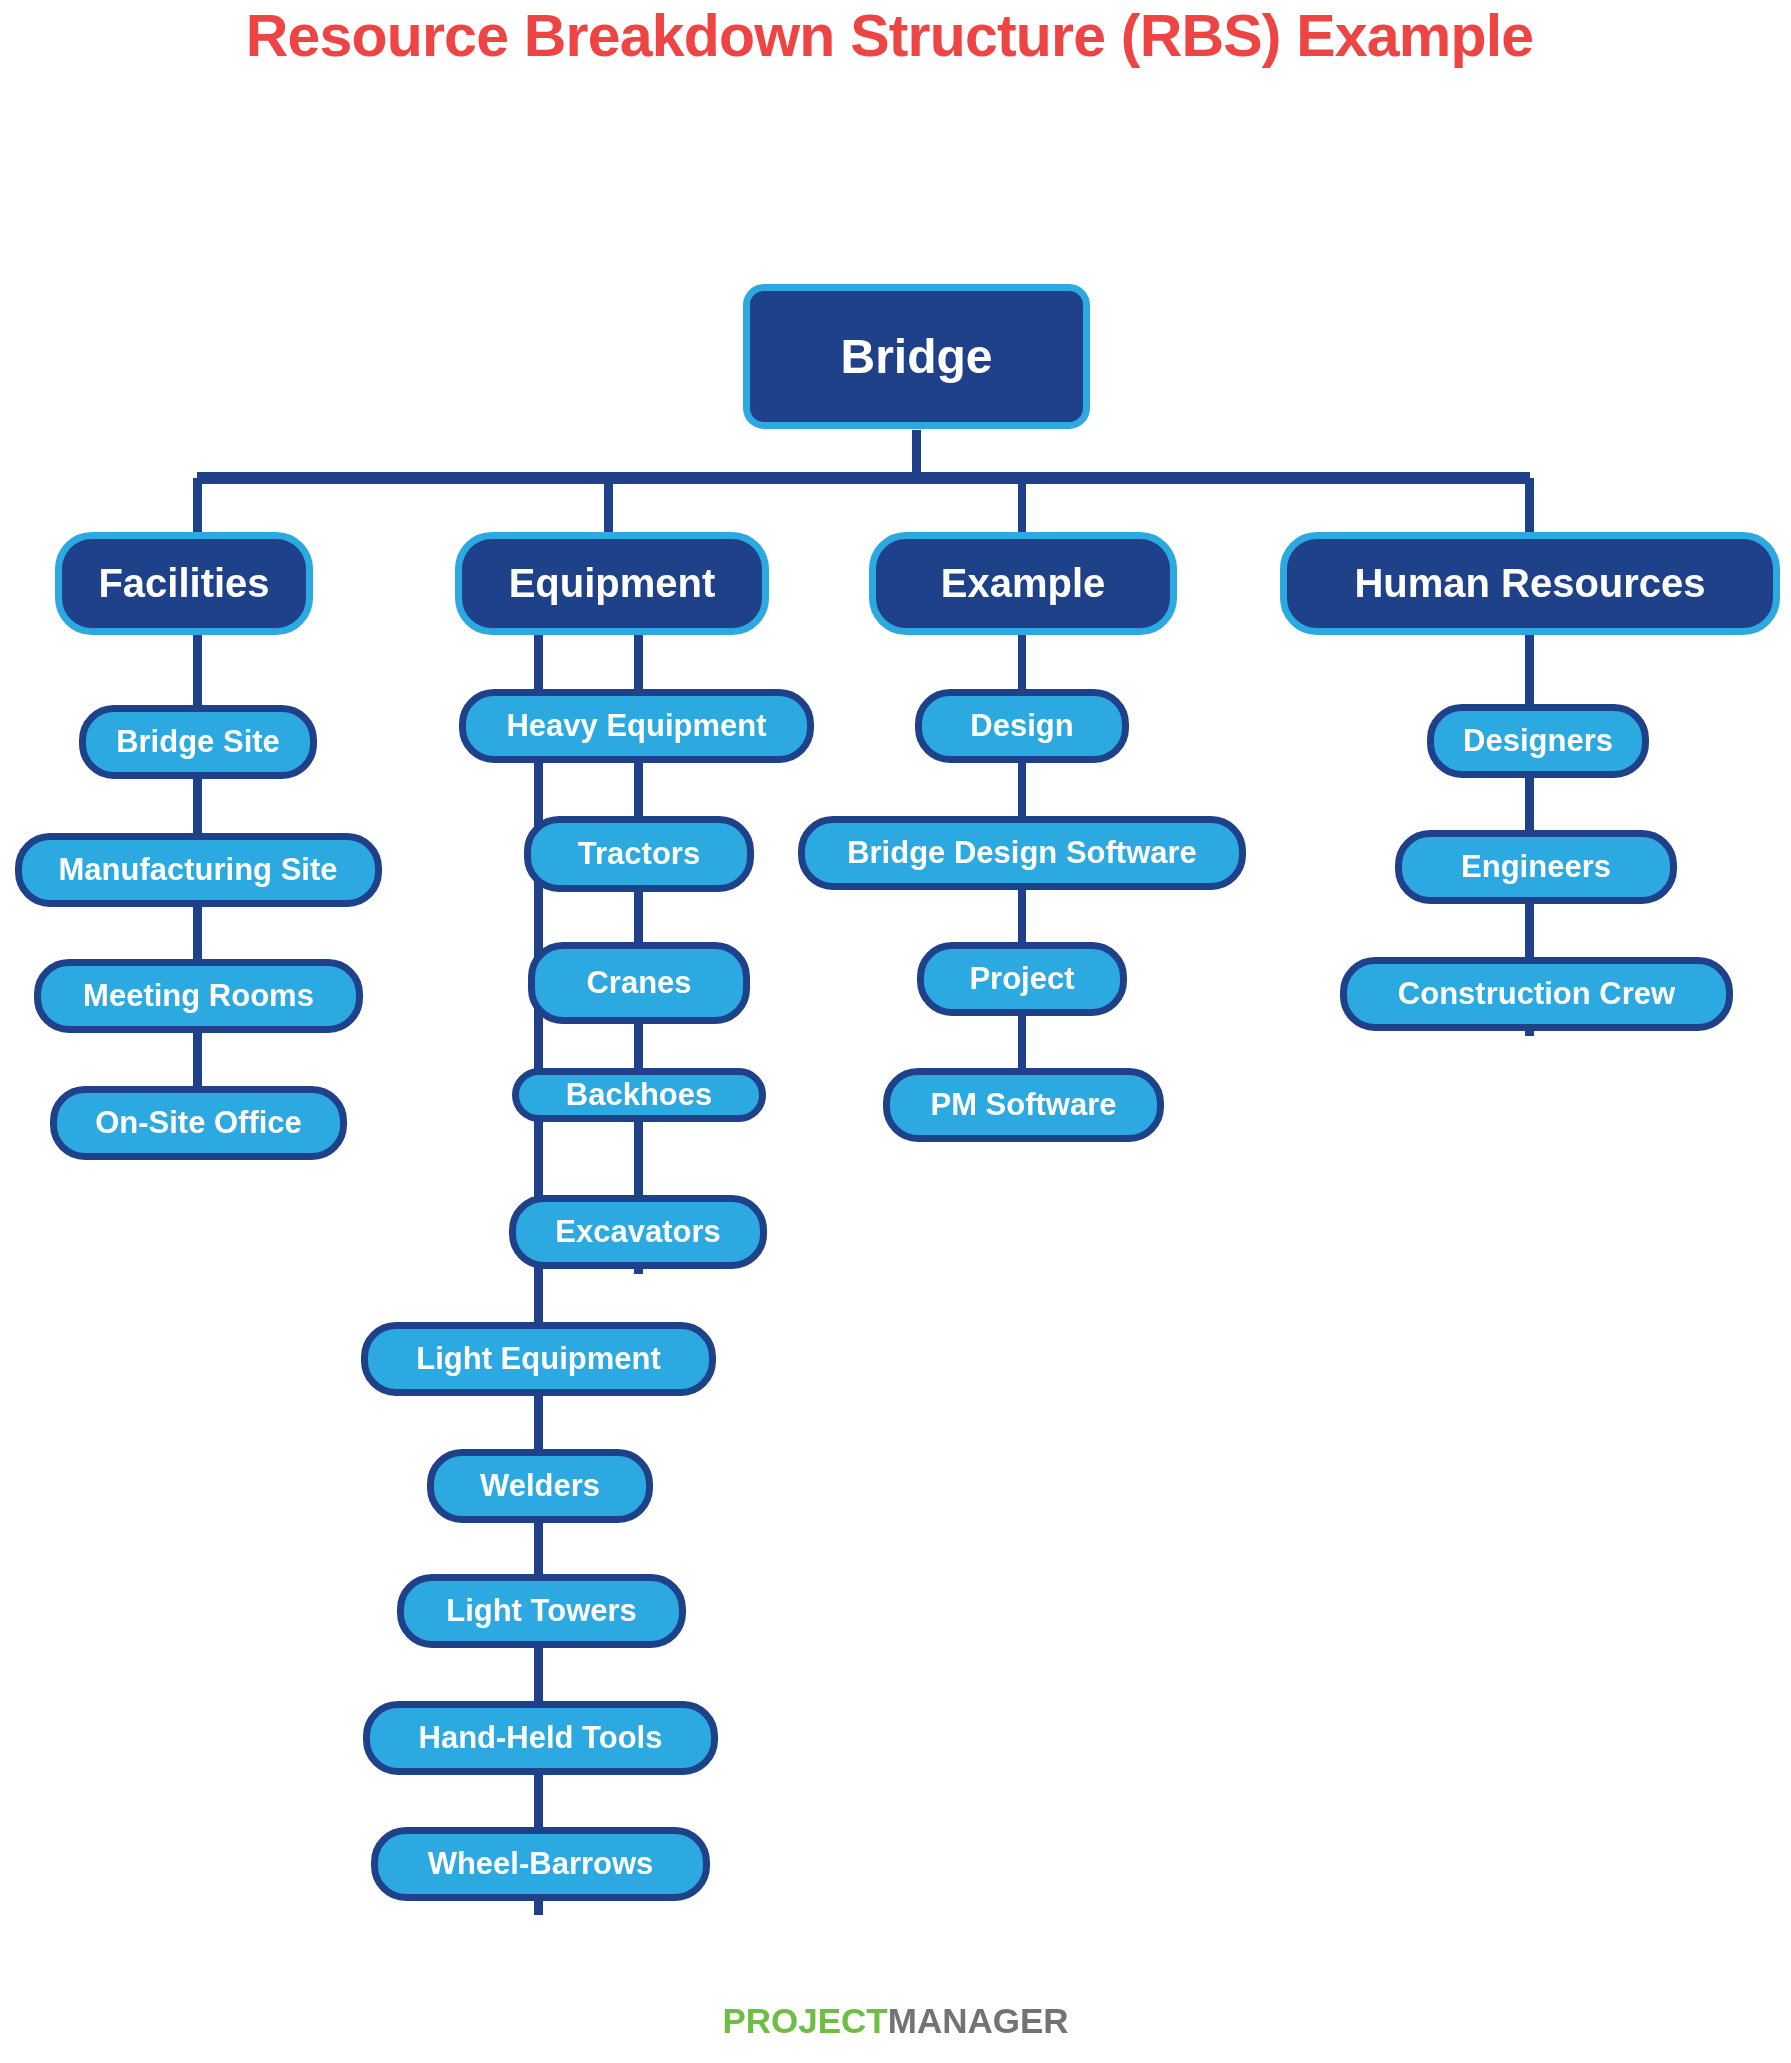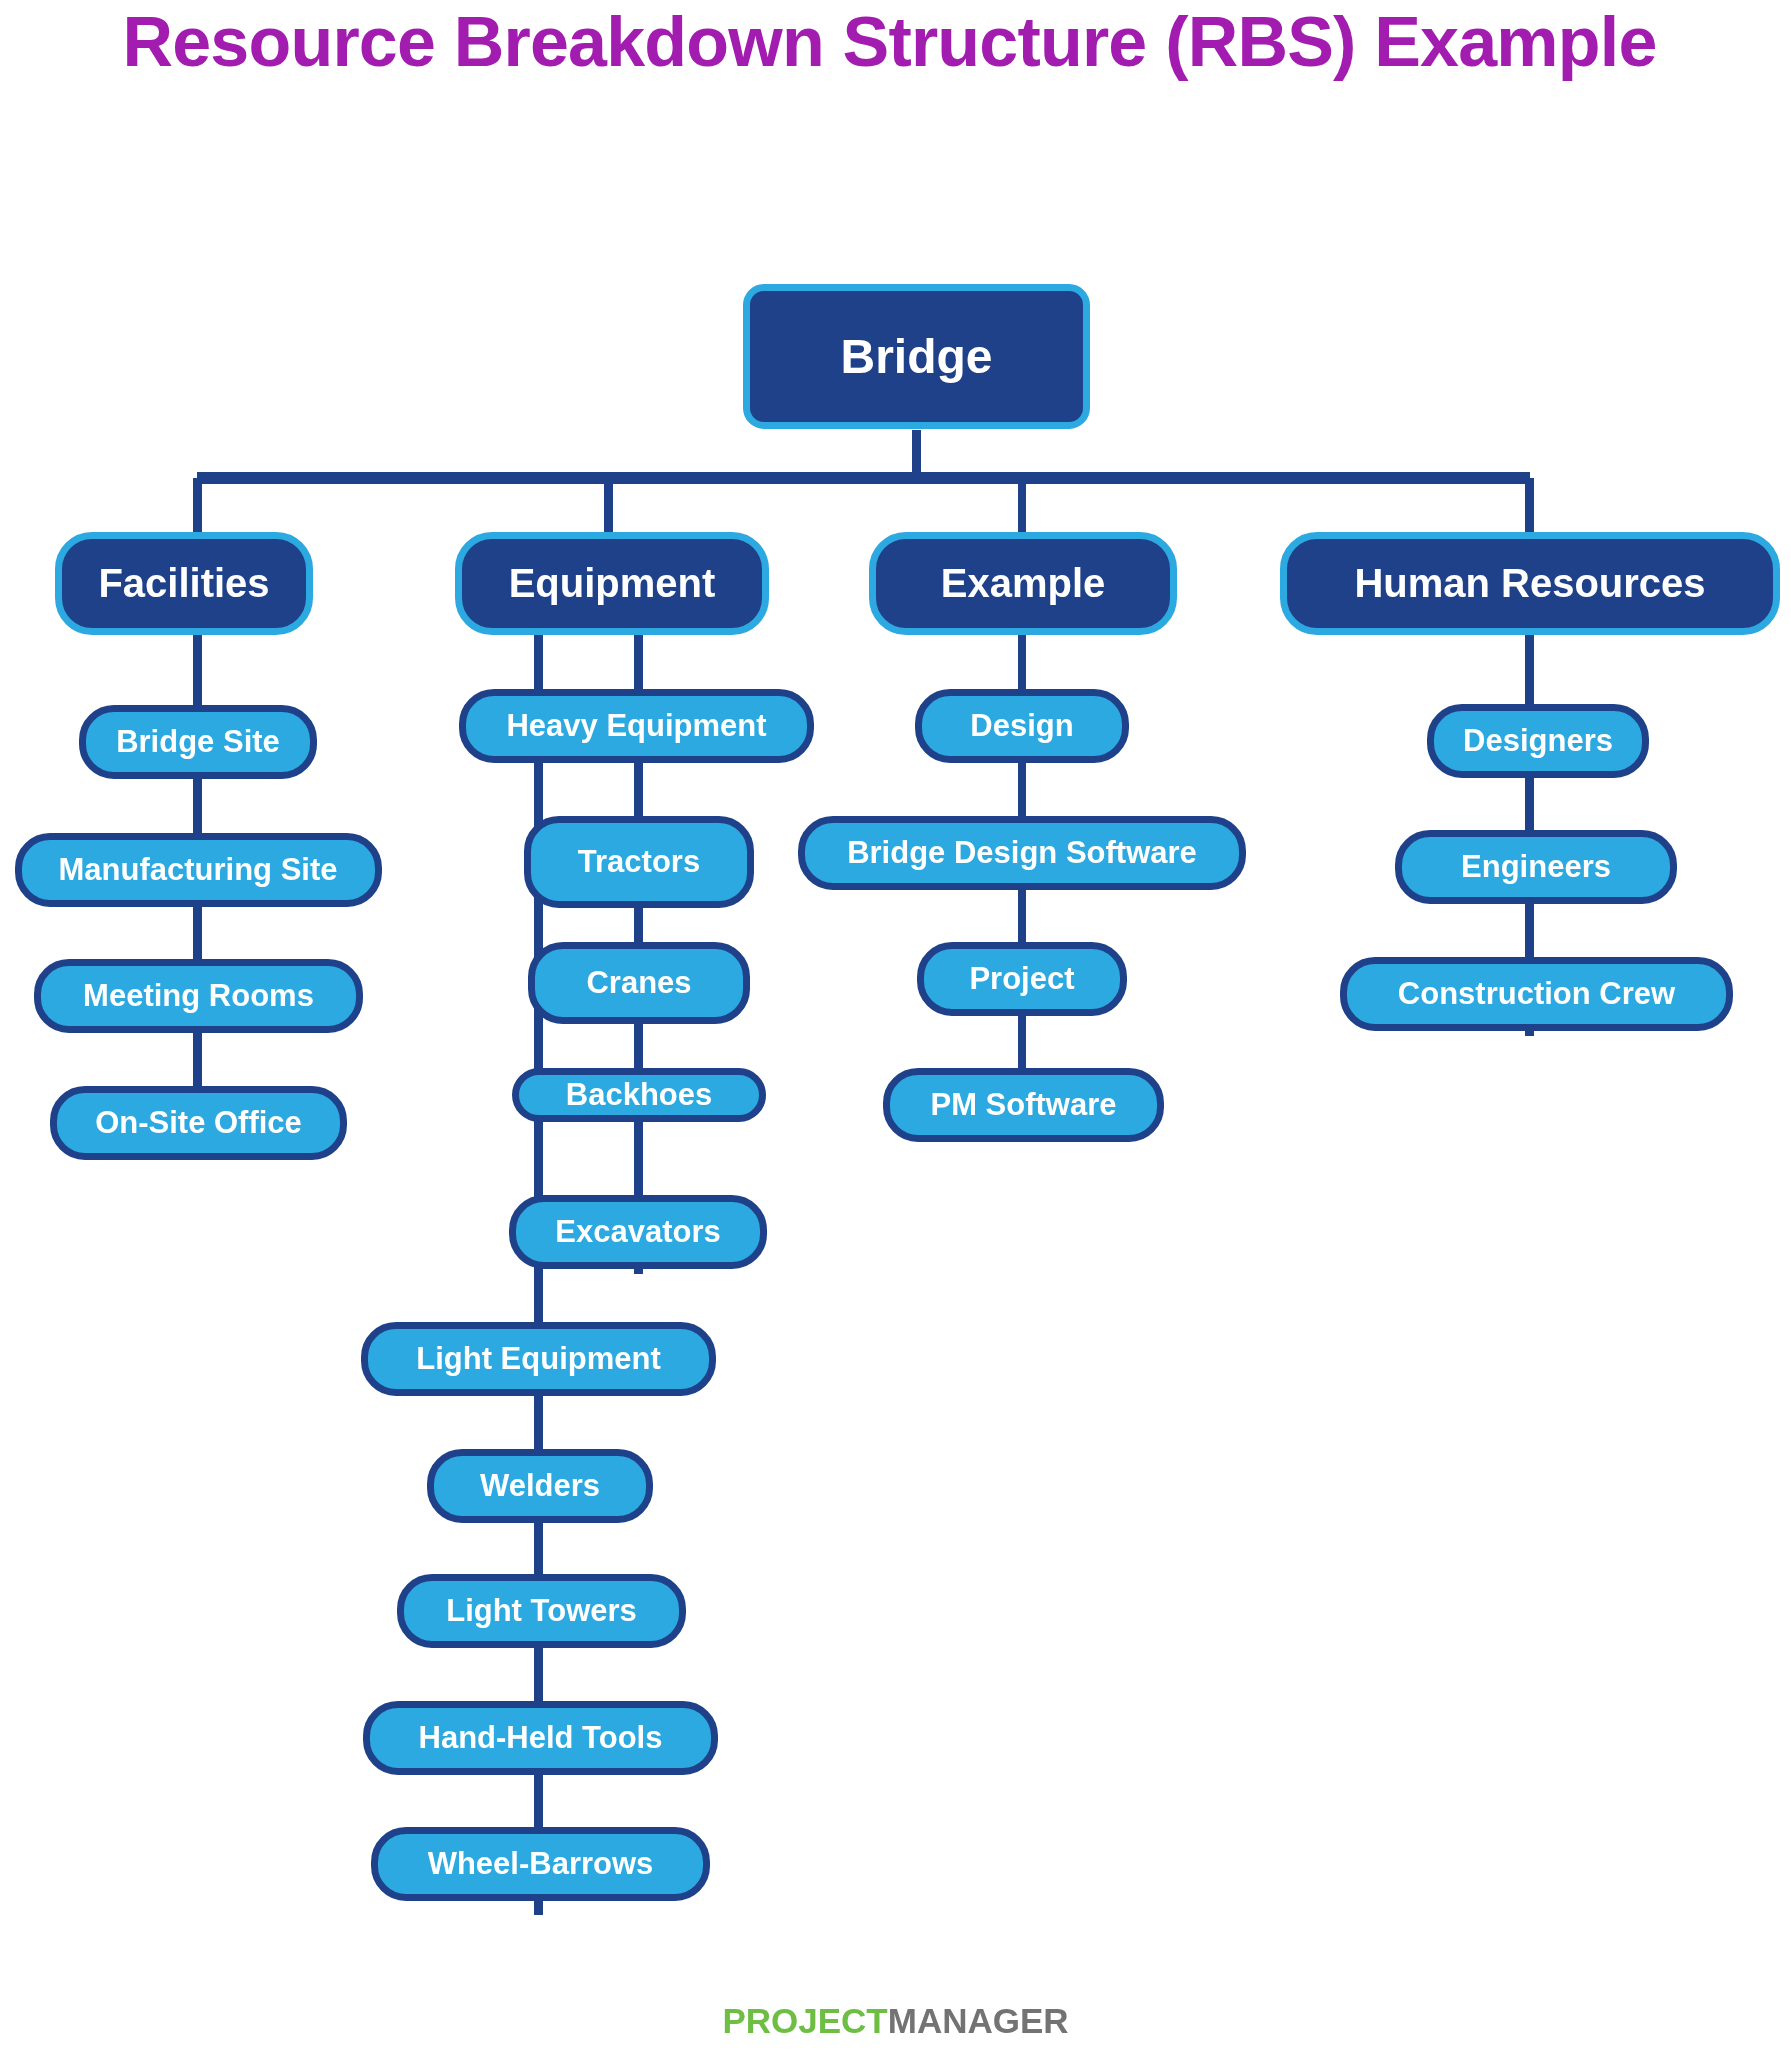--- a/index.html
+++ b/index.html
@@ -5,22 +5,22 @@
   html,body{margin:0;padding:0;background:#ffffff;}
   body{
     width:1791px;height:2064px;position:relative;overflow:hidden;
     font-family:"Liberation Sans","DejaVu Sans",sans-serif;
     -webkit-font-smoothing:antialiased;
   }
   
   #title{
     position:absolute;left:0;top:4.8px;width:1779px;
     text-align:center;
-    color:#a21caf;
-    font-size:70px;line-height:1.08;font-weight:bold;
+    color:#ef4444;
+    font-size:59px;line-height:1.08;font-weight:bold;
     letter-spacing:-0.8px;
     padding:0 97px;box-sizing:border-box;
   }
   
   #wires{position:absolute;left:0;top:0;width:1791px;height:2064px;}
   
   .node{
     position:absolute;
     display:flex;align-items:center;justify-content:center;
     box-sizing:border-box;
@@ -95,21 +95,21 @@
 <div class="node cat" style="left:455px;top:532px;width:314px;height:103px;">Equipment</div>
 <div class="node cat" style="left:869px;top:532px;width:308px;height:103px;">Example</div>
 <div class="node cat" style="left:1280px;top:532px;width:500px;height:103px;">Human Resources</div>
 
 <div class="node leaf" style="left:79px;top:705px;width:238px;height:74px;">Bridge Site</div>
 <div class="node leaf" style="left:14.5px;top:833px;width:367px;height:74px;">Manufacturing Site</div>
 <div class="node leaf" style="left:34px;top:959px;width:329px;height:74px;">Meeting Rooms</div>
 <div class="node leaf" style="left:50px;top:1086px;width:297px;height:74px;">On-Site Office</div>
 
 <div class="node leaf" style="left:459px;top:689px;width:355px;height:74px;">Heavy Equipment</div>
-<div class="node leaf" style="left:524px;top:816px;width:230px;height:92px;">Tractors</div>
+<div class="node leaf" style="left:524px;top:816px;width:230px;height:76px;">Tractors</div>
 <div class="node leaf" style="left:528px;top:942px;width:222px;height:82px;">Cranes</div>
 <div class="node leaf" style="left:512px;top:1068px;width:254px;height:54px;">Backhoes</div>
 <div class="node leaf" style="left:509px;top:1195px;width:258px;height:74px;">Excavators</div>
 
 <div class="node leaf" style="left:361px;top:1322px;width:355px;height:74px;">Light Equipment</div>
 <div class="node leaf" style="left:427px;top:1449px;width:226px;height:74px;">Welders</div>
 <div class="node leaf" style="left:397px;top:1574px;width:289px;height:74px;">Light Towers</div>
 <div class="node leaf" style="left:363px;top:1701px;width:355px;height:74px;">Hand-Held Tools</div>
 <div class="node leaf" style="left:371px;top:1827px;width:339px;height:74px;">Wheel-Barrows</div>
 

